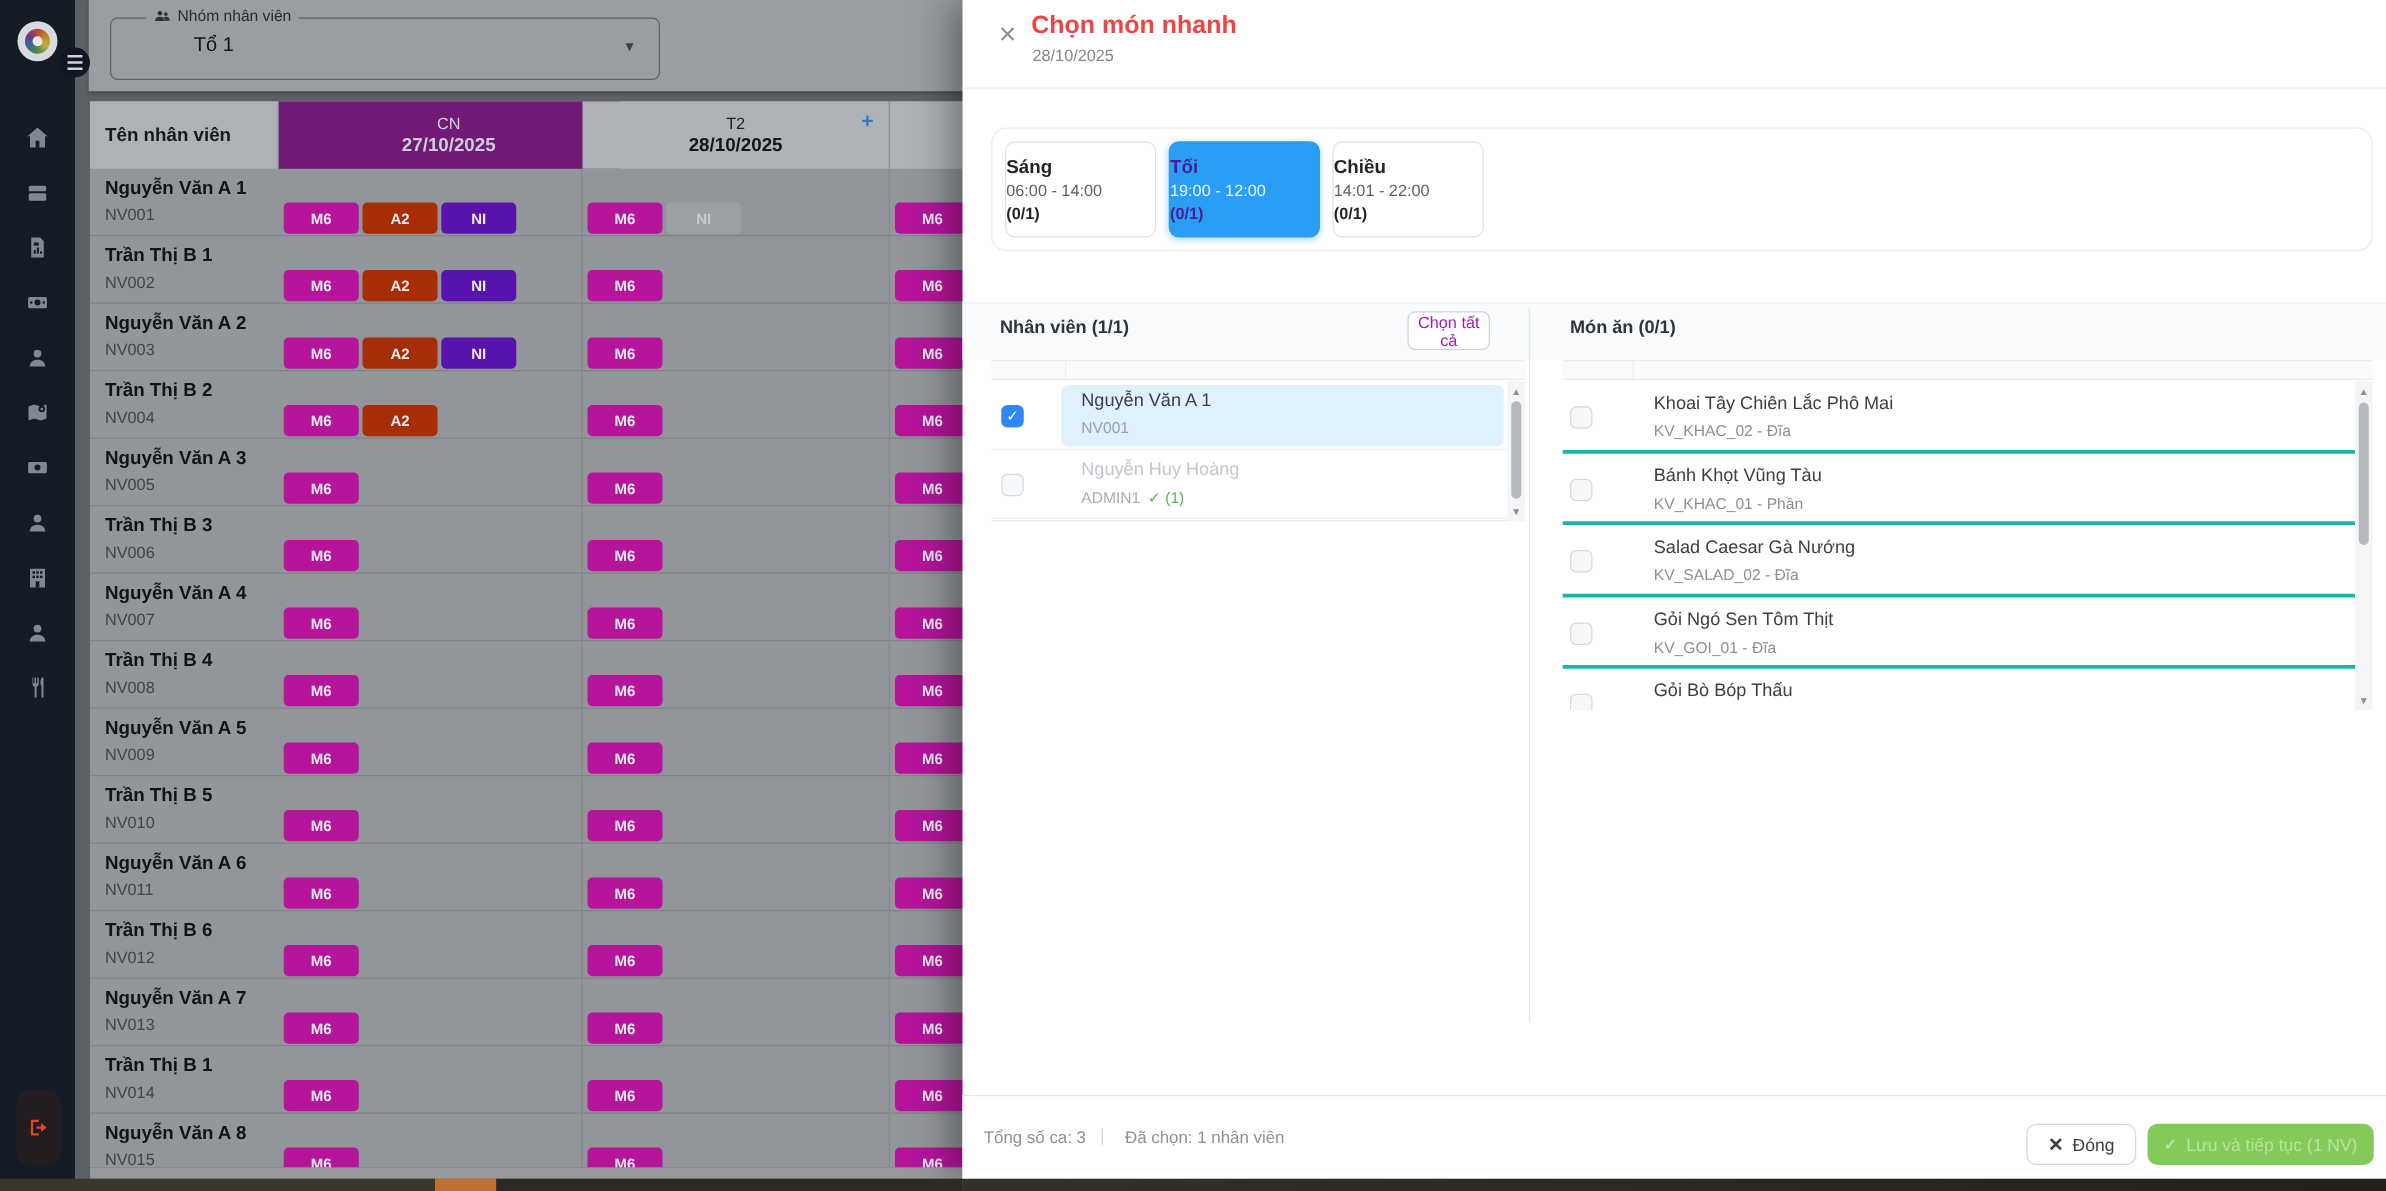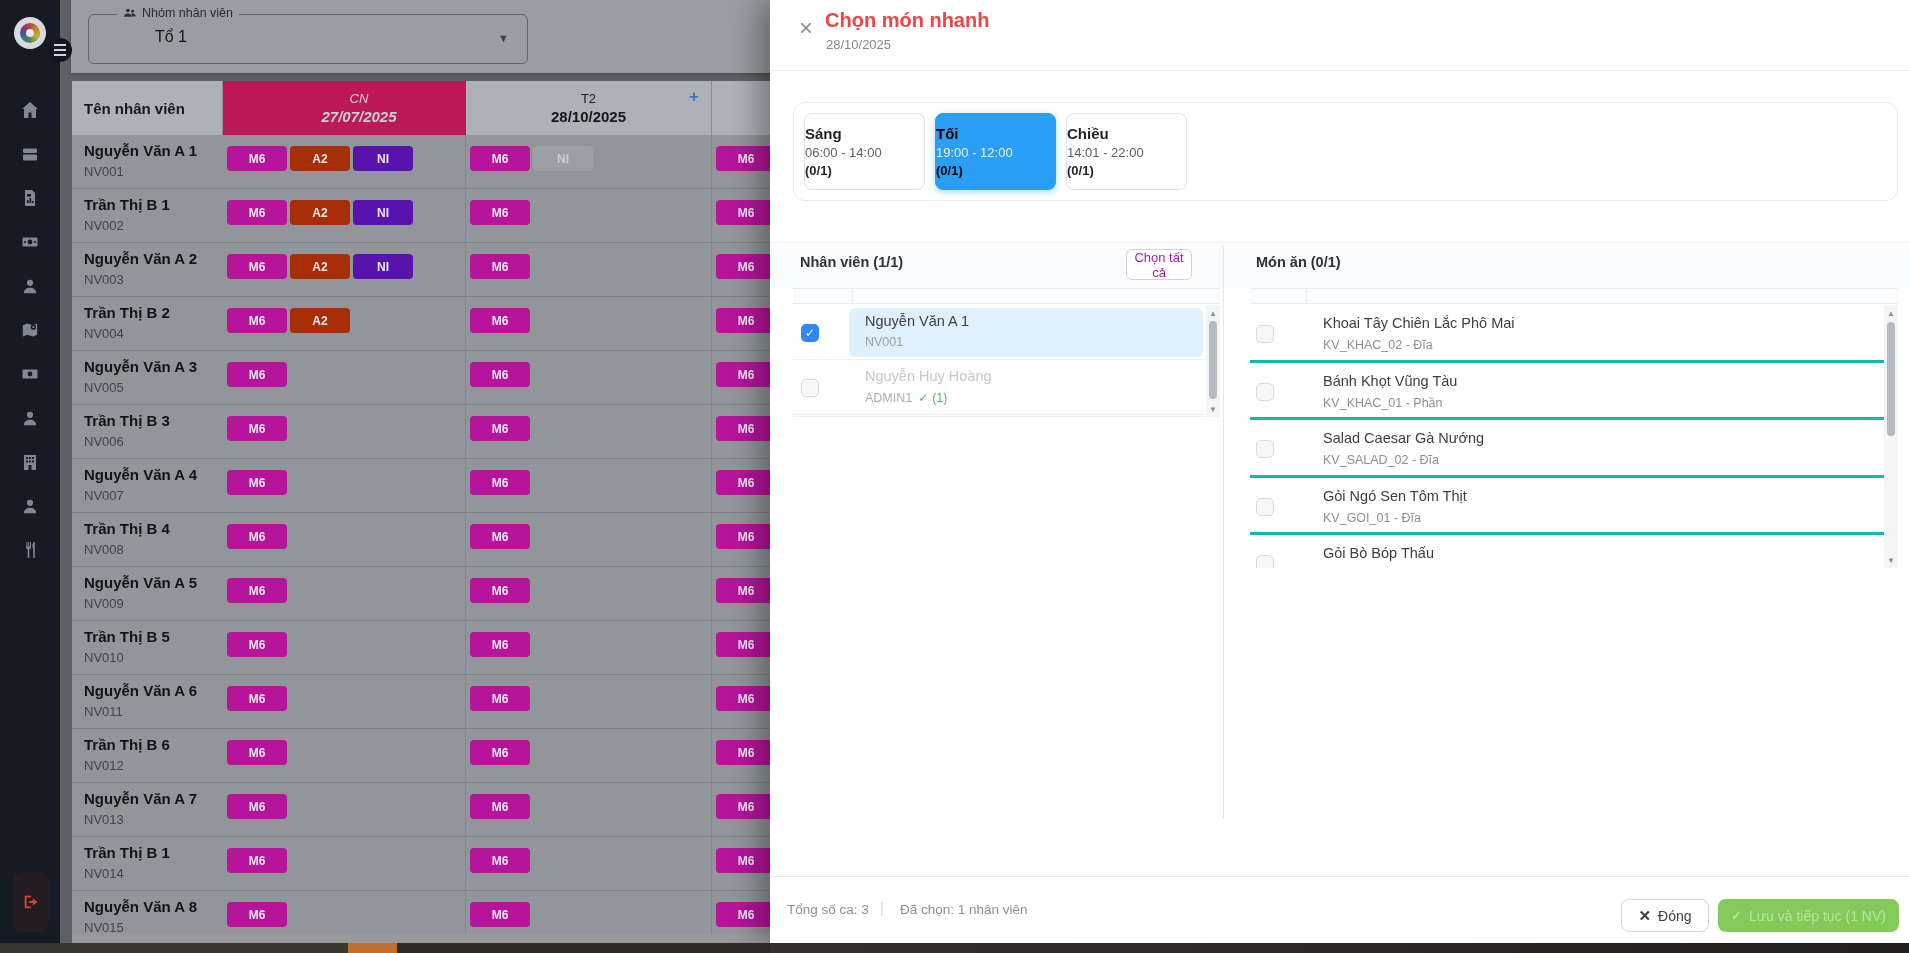--- a/index.html
+++ b/index.html
@@ -31,41 +31,41 @@
     display:flex; align-items:center; gap:5px; }
   #group-select-label svg { width:14px; height:14px; fill:#2e3134; }
   #group-select-value { position:absolute; left:34px; top:13px; font-size:16px; color:#101214;margin-left:32px; }
   #group-select-arrow { position:absolute; right:18px; top:17px; font-size:11px; color:#3e4145; }
 
   #table-card { position:absolute; left:72px; top:81px; width:1837px; height:853px; background:#929599; overflow:hidden; z-index:1; }
   .th-cell { position:absolute; top:0; height:54px; border-right:1px solid #898d91; }
   .th-name { left:0; width:151px; background:#aeb2b7; display:flex; align-items:center; padding-left:12px;
     font-weight:bold; font-size:15px; color:#17191c; }
   .th-day { display:flex; flex-direction:column; align-items:center; justify-content:center; gap:2px; }
-  .th-cn { left:151px; width:273px; background:#be185d;font-style:italic; }
+  .th-cn { left:151px; width:273px; background:#701a75; }
   .th-t2 { left:394px; width:246px; background:#aeb2b7; }
   .th-t3 { left:640px; width:246px; background:#aeb2b7; }
   .th-cn .day { font-size:13px; color:#ccd2d8; }
   .th-cn .date { font-size:15px; font-weight:bold; color:#c9cfd6; }
   .th-t2 .day, .th-t3 .day { font-size:13px; color:#1c1e21; }
   .th-t2 .date, .th-t3 .date { font-size:15px; font-weight:bold; color:#141619; }
   .th-plus { position:absolute; right:12px; top:6px; font-size:17px; font-weight:bold; }
   .th-cn .th-plus { color:#e3e8ee; }
   .th-t2 .th-plus { color:#3a77c9; }
 
   #rows { position:absolute; left:0; top:54px; width:1837px; height:799px; }
   .trow { position:absolute; left:0; width:1837px; height:54px; border-bottom:1px solid #7f8387; }
   .trow .rname { position:absolute; left:12px; top:7px; font-size:15px; font-weight:bold; color:#121316; }
   .trow .rcode { position:absolute; left:12px; top:29px; font-size:13px; color:#404548; }
   .rcell { position:absolute; top:0; height:54px; border-right:1px solid #84888c; display:flex; gap:3px; padding:11px 0 0 4px; }
   .rc-cn { left:151px; width:243px; }
   .rc-t2 { left:394px; width:246px; }
   .rc-t3 { left:640px; width:246px; }
   .badge { width:60px; height:25px; border-radius:4px; font-size:12px; font-weight:bold; color:#ececf0;
-    display:flex; align-items:center; justify-content:center; }
+    display:flex; align-items:center; justify-content:center;margin-top:16px; }
 
   #hscroll-band { position:absolute; left:72px; top:934px; width:1837px; height:9px; background:#97999c; z-index:1; }
 
   
   .taskbar-seg { position:absolute; top:943px; height:10px; z-index:6; }
 
   
   #modal { position:absolute; left:770px; top:0; width:1139px; height:943px; background:#ffffff; z-index:5;
     box-shadow:-10px 0 28px rgba(0,0,0,0.35); }
   #modal-close { position:absolute; left:22px; top:14px; width:28px; height:28px; font-size:24px; color:#8f8f8f;
@@ -75,21 +75,21 @@
   #modal-hdiv { position:absolute; left:0; top:70px; width:100%; height:1px; background:#ededed; }
 
   #shift-box { position:absolute; left:23px; top:102px; width:1105px; height:99px; border:1px solid #e9ebee; border-radius:12px;
     display:flex; gap:10px; padding:10px; }
   .shift-card { width:121px; height:77px; border:1px solid #e0e2e6; border-radius:8px; background:#fff;
     display:flex; flex-direction:column; align-items:flex-start; justify-content:center; gap:3px; }
   .shift-card .sname { font-size:15px; font-weight:bold; color:#1f2327; }
   .shift-card .stime { font-size:13px; color:#5c6165; }
   .shift-card .scount { font-size:13px; font-weight:bold; color:#1f2327; }
   .shift-card.selected { background:#2a9df4; border-color:#2a9df4; box-shadow:0 2px 6px rgba(42,157,244,0.4); }
-  .shift-card.selected .sname, .shift-card.selected .scount { color:#000000; }
+  .shift-card.selected .sname, .shift-card.selected .scount { color:#4c1d95; }
   .shift-card.selected .stime { color:#eaf4fd; }
 
   #section-head { position:absolute; left:0; top:242px; width:100%; height:46px; background:#fafbfc; border-top:1px solid #f1f2f4; }
   #emp-title { position:absolute; left:30px; top:254px; font-size:14.5px; font-weight:bold; color:#2f3337; }
   #select-all-btn { position:absolute; left:356px; top:249px; width:66px; height:31px; background:#fff; border:1px solid #cfd3d9;
     border-radius:6px; font-size:13px; color:#a21caf; display:flex; align-items:center; justify-content:center; cursor:pointer; }
   #dish-title { position:absolute; left:486px; top:254px; font-size:14.5px; font-weight:bold; color:#2f3337; }
   #panel-vdiv { position:absolute; left:453px; top:246px; width:1px; height:572px; background:#e5e8eb; }
 
   .list-head { position:absolute; height:16px; background:#fafbfc; border-top:1px solid #e9ecf0; border-bottom:1px solid #e9ecf0; }
@@ -156,21 +156,21 @@
       </div>
       <div id="group-select-value">Tổ 1</div>
       <div id="group-select-arrow">▼</div>
     </div>
   </div>
 
   <div id="table-card">
     <div class="th-cell th-name">Tên nhân viên</div>
     <div class="th-cell th-day th-cn">
       <span class="day">CN</span>
-      <span class="date">27/07/2025</span>
+      <span class="date">27/10/2025</span>
       <span class="th-plus">+</span>
     </div>
     <div class="th-cell th-day th-t2">
       <span class="day">T2</span>
       <span class="date">28/10/2025</span>
       <span class="th-plus">+</span>
     </div>
     <div class="th-cell th-day th-t3"></div>
     <div id="rows">
         <div class="trow" style="top: 0px;">

